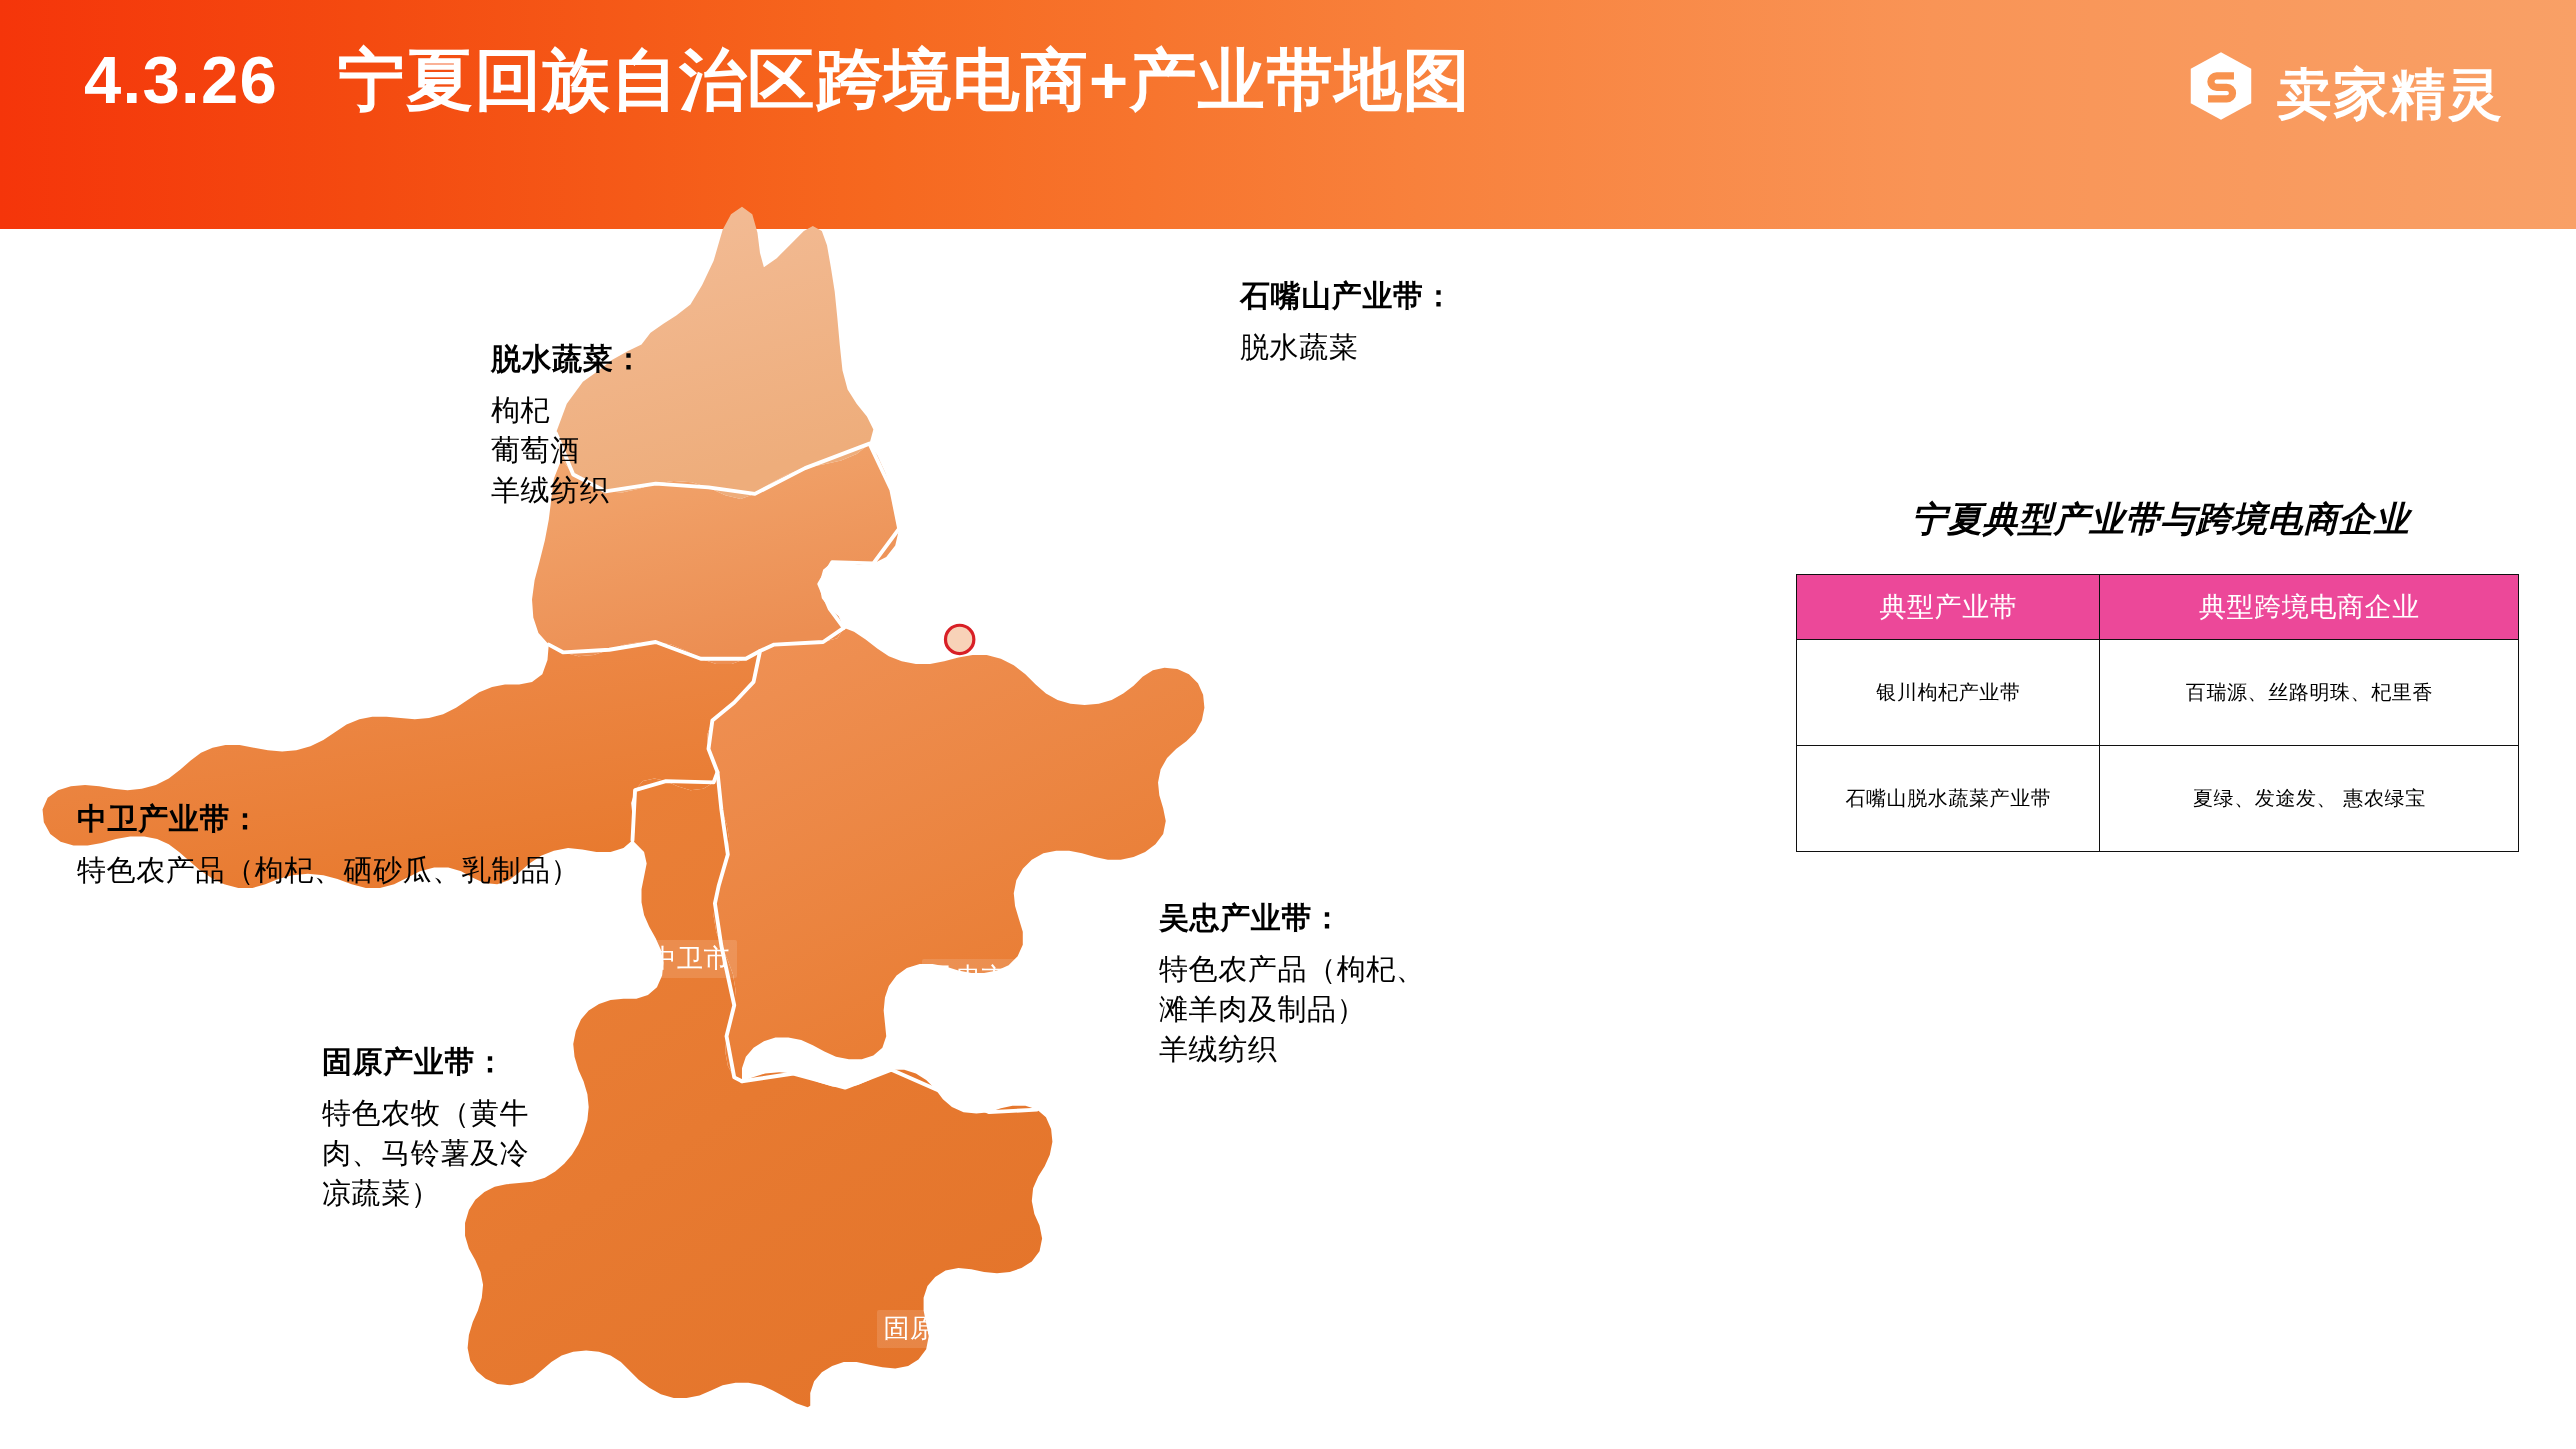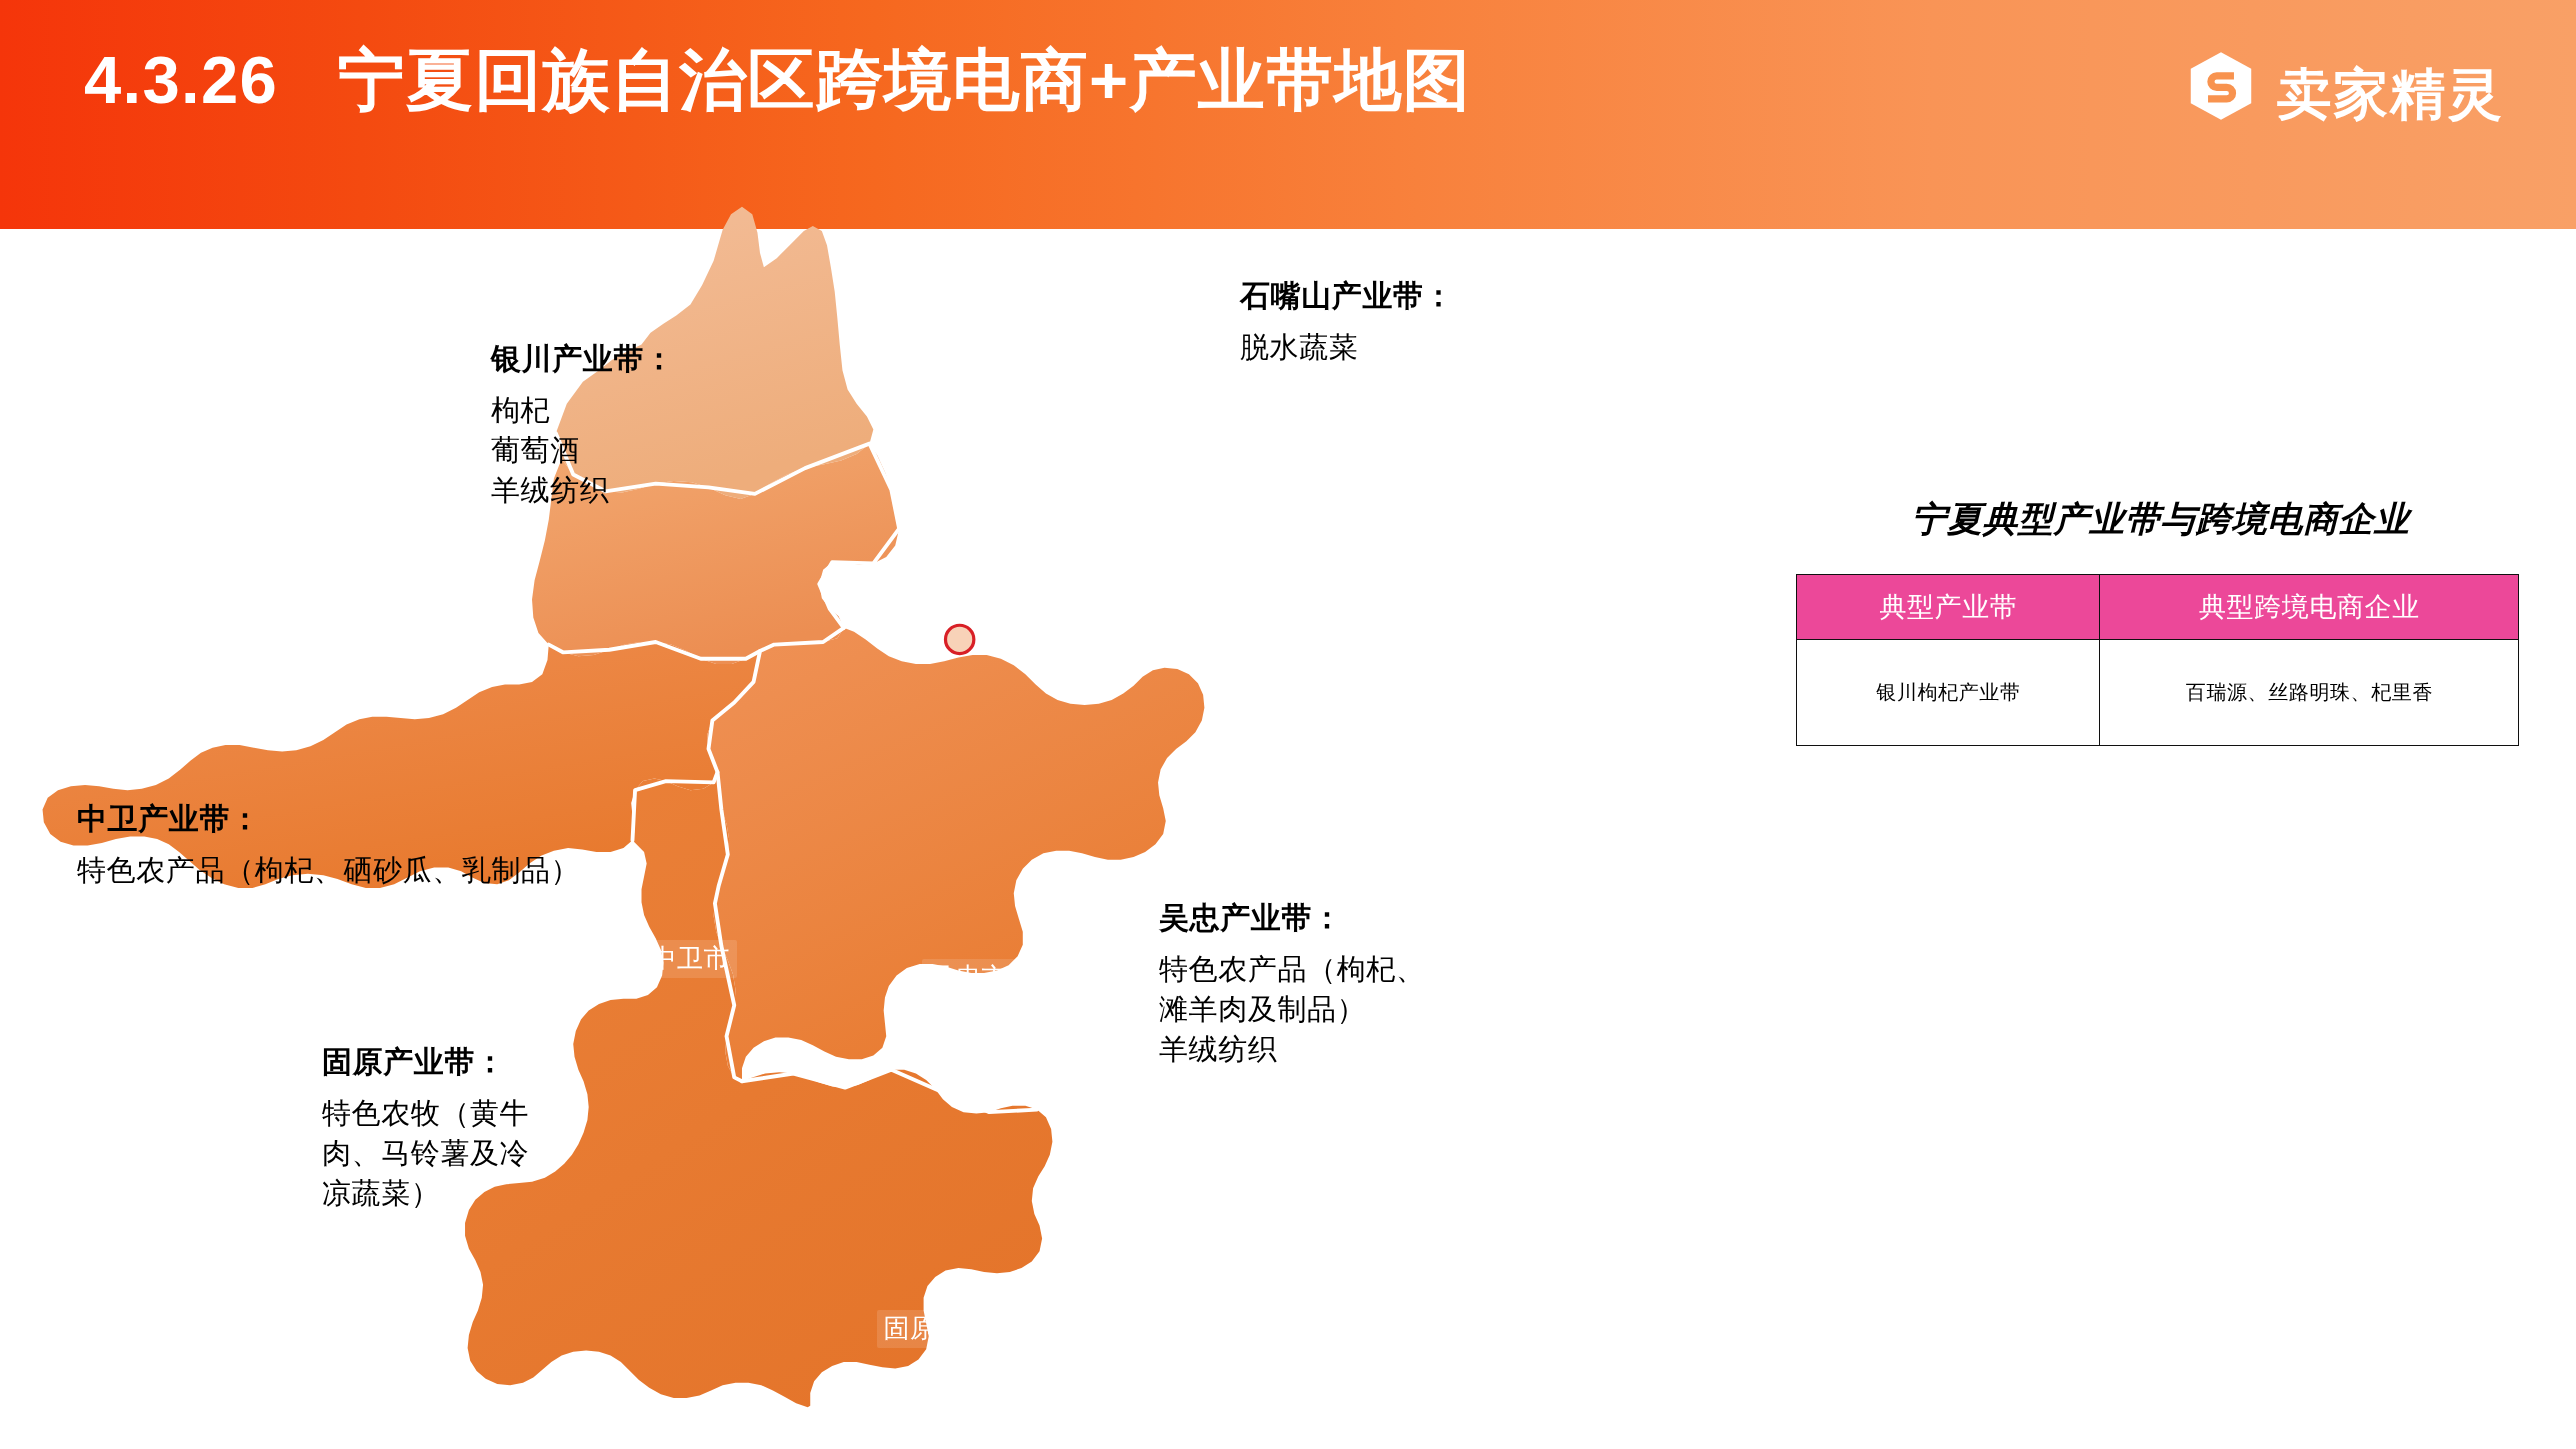--- a/index.html
+++ b/index.html
@@ -212,21 +212,21 @@
   </svg>
 
   <div class="city-label" style="left:499px;top:116px;">石嘴山市</div>
   <div class="city-label" style="left:407px;top:462px;">银川市</div>
   <div class="city-label" style="left:644px;top:763px;">中卫市</div>
   <div class="city-label" style="left:922px;top:782px;">吴忠市</div>
   <div class="city-label" style="left:877px;top:1133px;">固原市</div>
 </div>
 
 <div class="callout" id="callout-yinchuan">
-  <div class="ttl">银川产业带：</div>
+  <div class="ttl">脱水蔬菜：</div>
   <div class="body">枸杞
 葡萄酒
 羊绒纺织</div>
 </div>
 
 <div class="callout" id="callout-shizuishan">
   <div class="ttl">石嘴山产业带：</div>
   <div class="body">脱水蔬菜</div>
 </div>
 
@@ -260,16 +260,20 @@
       <tr>
         <th>典型产业带</th>
         <th>典型跨境电商企业</th>
       </tr>
     </thead>
     <tbody>
       <tr>
         <td>银川枸杞产业带</td>
         <td>百瑞源、丝路明珠、杞里香</td>
       </tr>
+      <tr>
+        <td>石嘴山脱水蔬菜产业带</td>
+        <td>夏绿、发途发、 惠农绿宝</td>
+      </tr>
     </tbody>
   </table>
 </div>
 
 
 </body></html>

